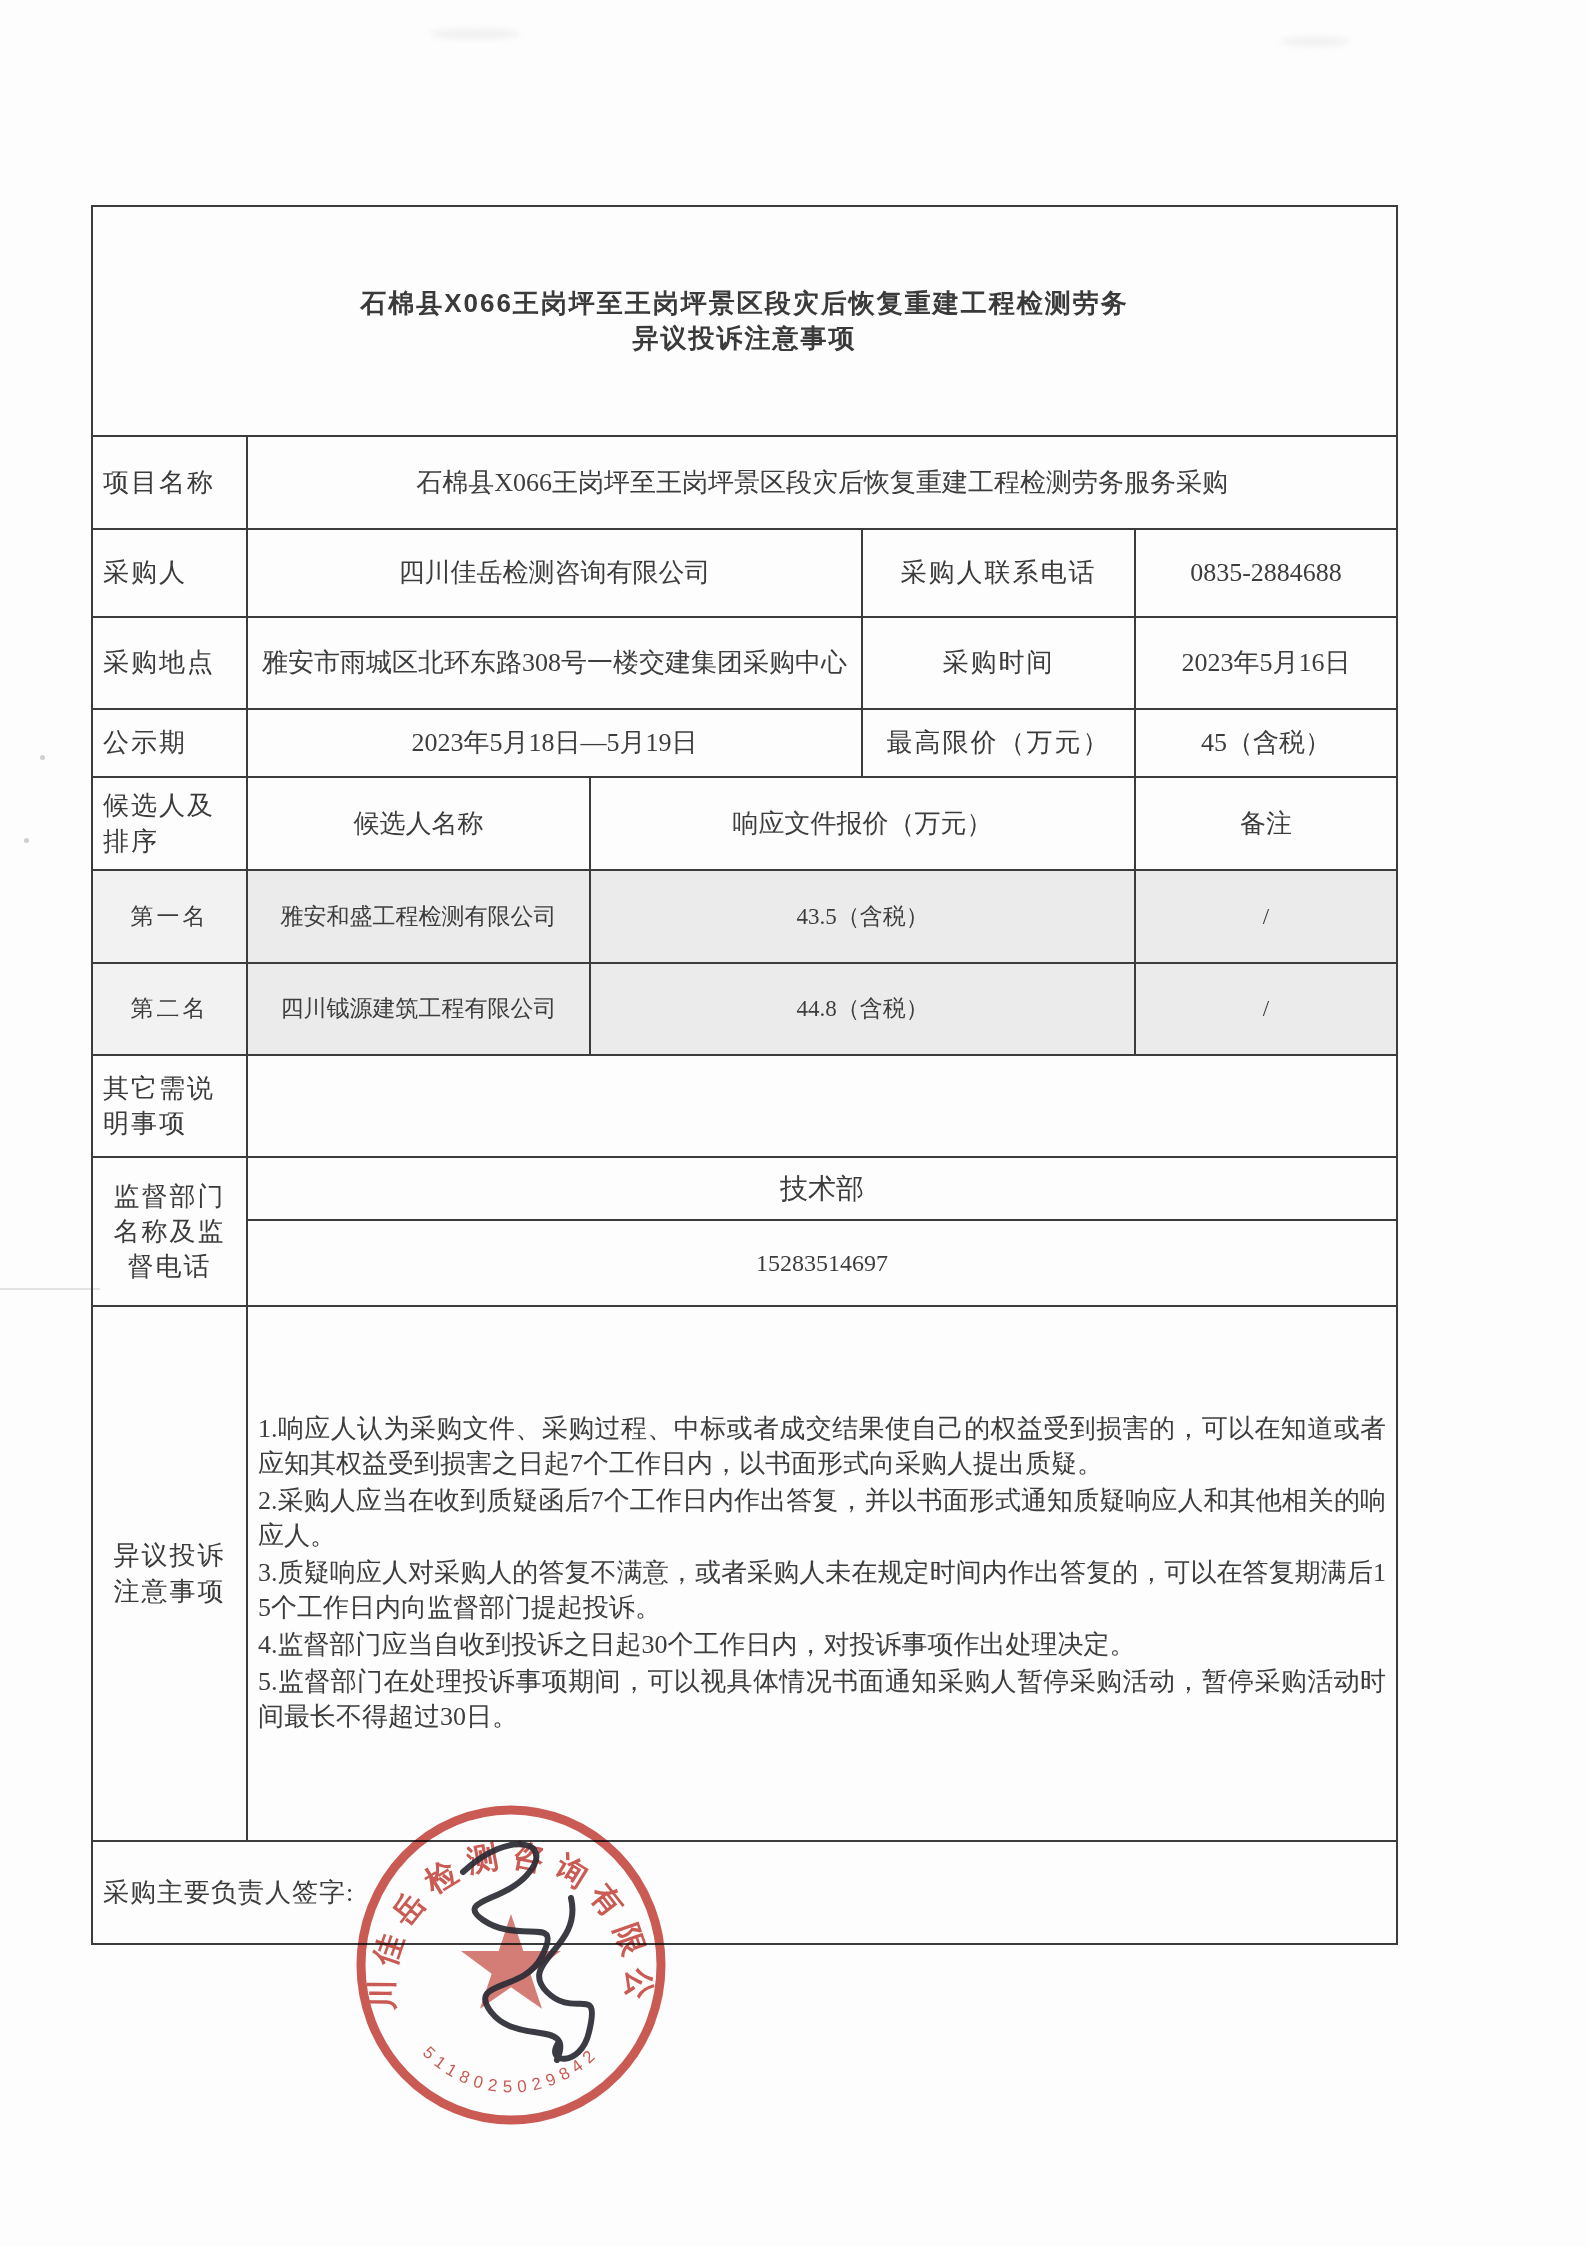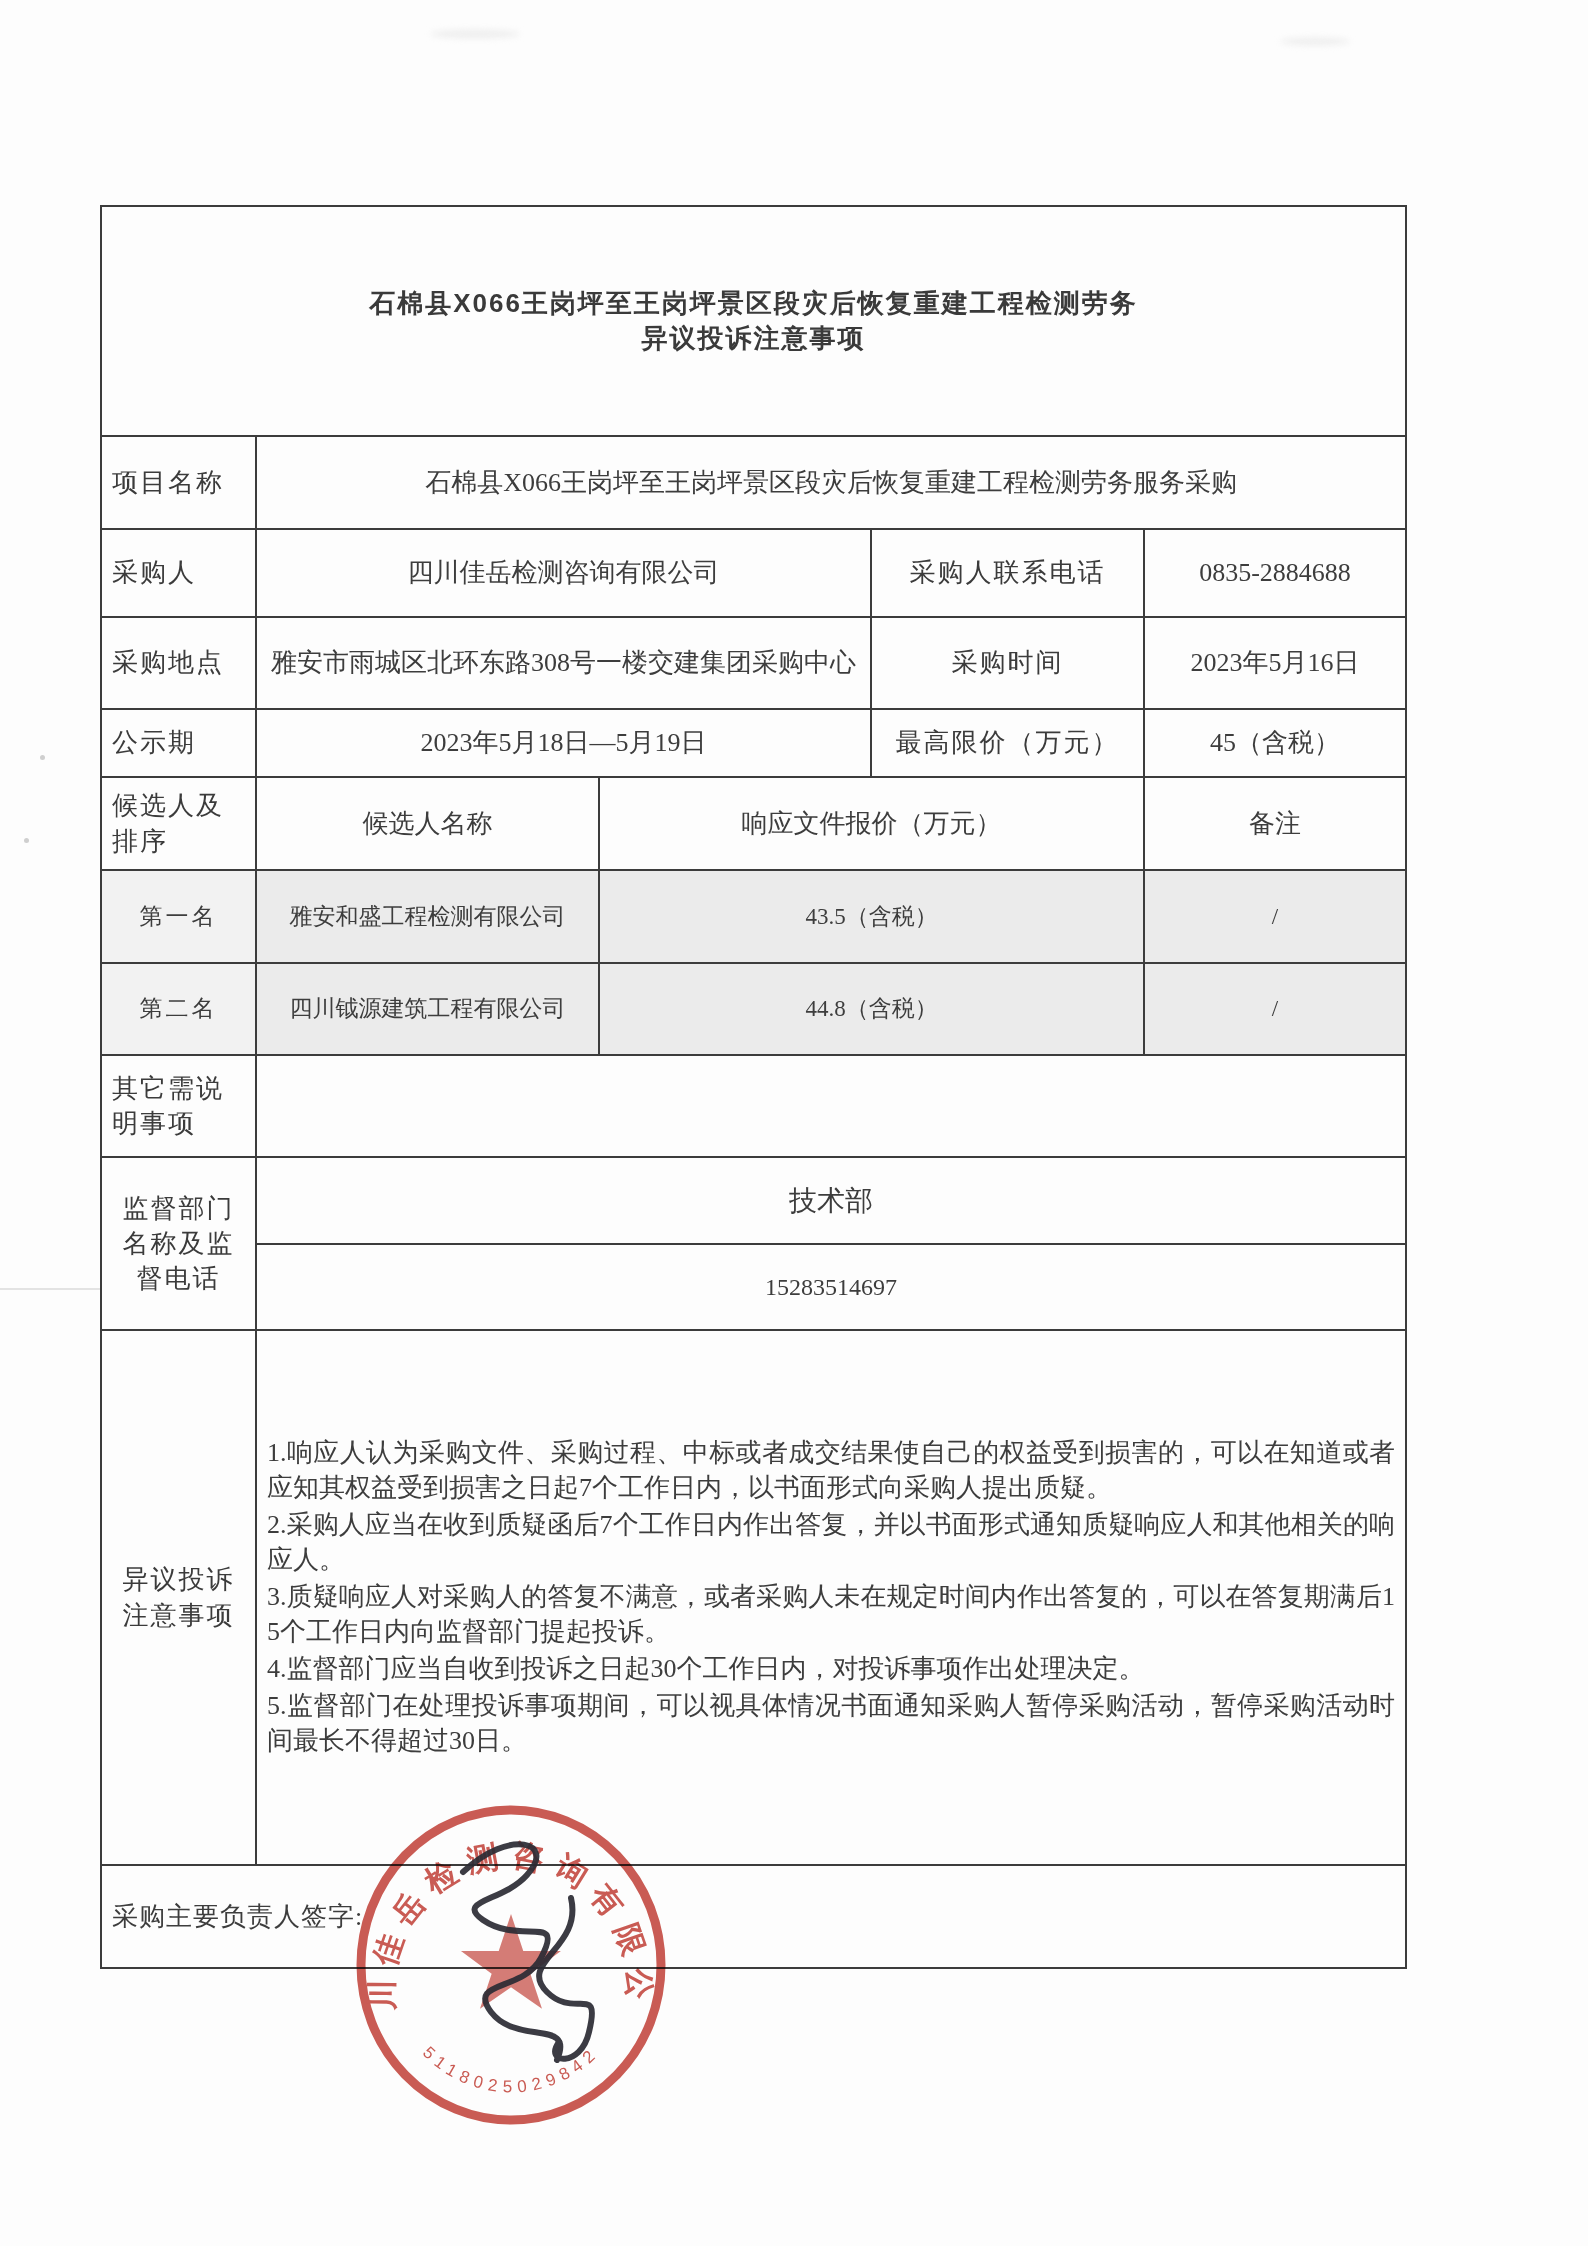--- a/index.html
+++ b/index.html
@@ -10,21 +10,21 @@
     overflow:hidden;
     font-family:"Liberation Serif","DejaVu Serif",serif;
     color:#3d3d3d;
   }
   
   .smudge{position:absolute;background:#ededed;border-radius:50%;filter:blur(3px);}
   .edge-line{position:absolute;height:2px;background:#e3e3e3;}
   .dot{position:absolute;width:5px;height:5px;border-radius:50%;background:#cfcfcf;}
 
   table.doc{
-    position:absolute;left:100px;top:205px;
+    position:absolute;left:91px;top:205px;
     width:1305px;
     border-collapse:collapse;
     table-layout:fixed;
   }
   table.doc td{
     border:2px solid #3c3c3c;
     padding:4px 10px;
     font-size:26px;
     line-height:1.35;
     vertical-align:middle;
@@ -131,21 +131,21 @@
       <td>四川钺源建筑工程有限公司</td>
       <td colspan="2">44.8（含税）</td>
       <td>/</td>
     </tr>
 
     <tr style="height:102px">
       <td class="lbl">其它需说明事项</td>
       <td colspan="4" class="val"></td>
     </tr>
 
-    <tr style="height:87px">
+    <tr style="height:63px">
       <td rowspan="2" class="lbl-center">监督部门名称及监督电话</td>
       <td colspan="4" class="val-center" style="font-size:28px">技术部</td>
     </tr>
     <tr style="height:86px">
       <td colspan="4" class="val-center" style="font-size:24px">15283514697</td>
     </tr>
 
     <tr style="height:535px">
       <td class="lbl-center">异议投诉注意事项</td>
       <td colspan="4" class="notes-cell">

